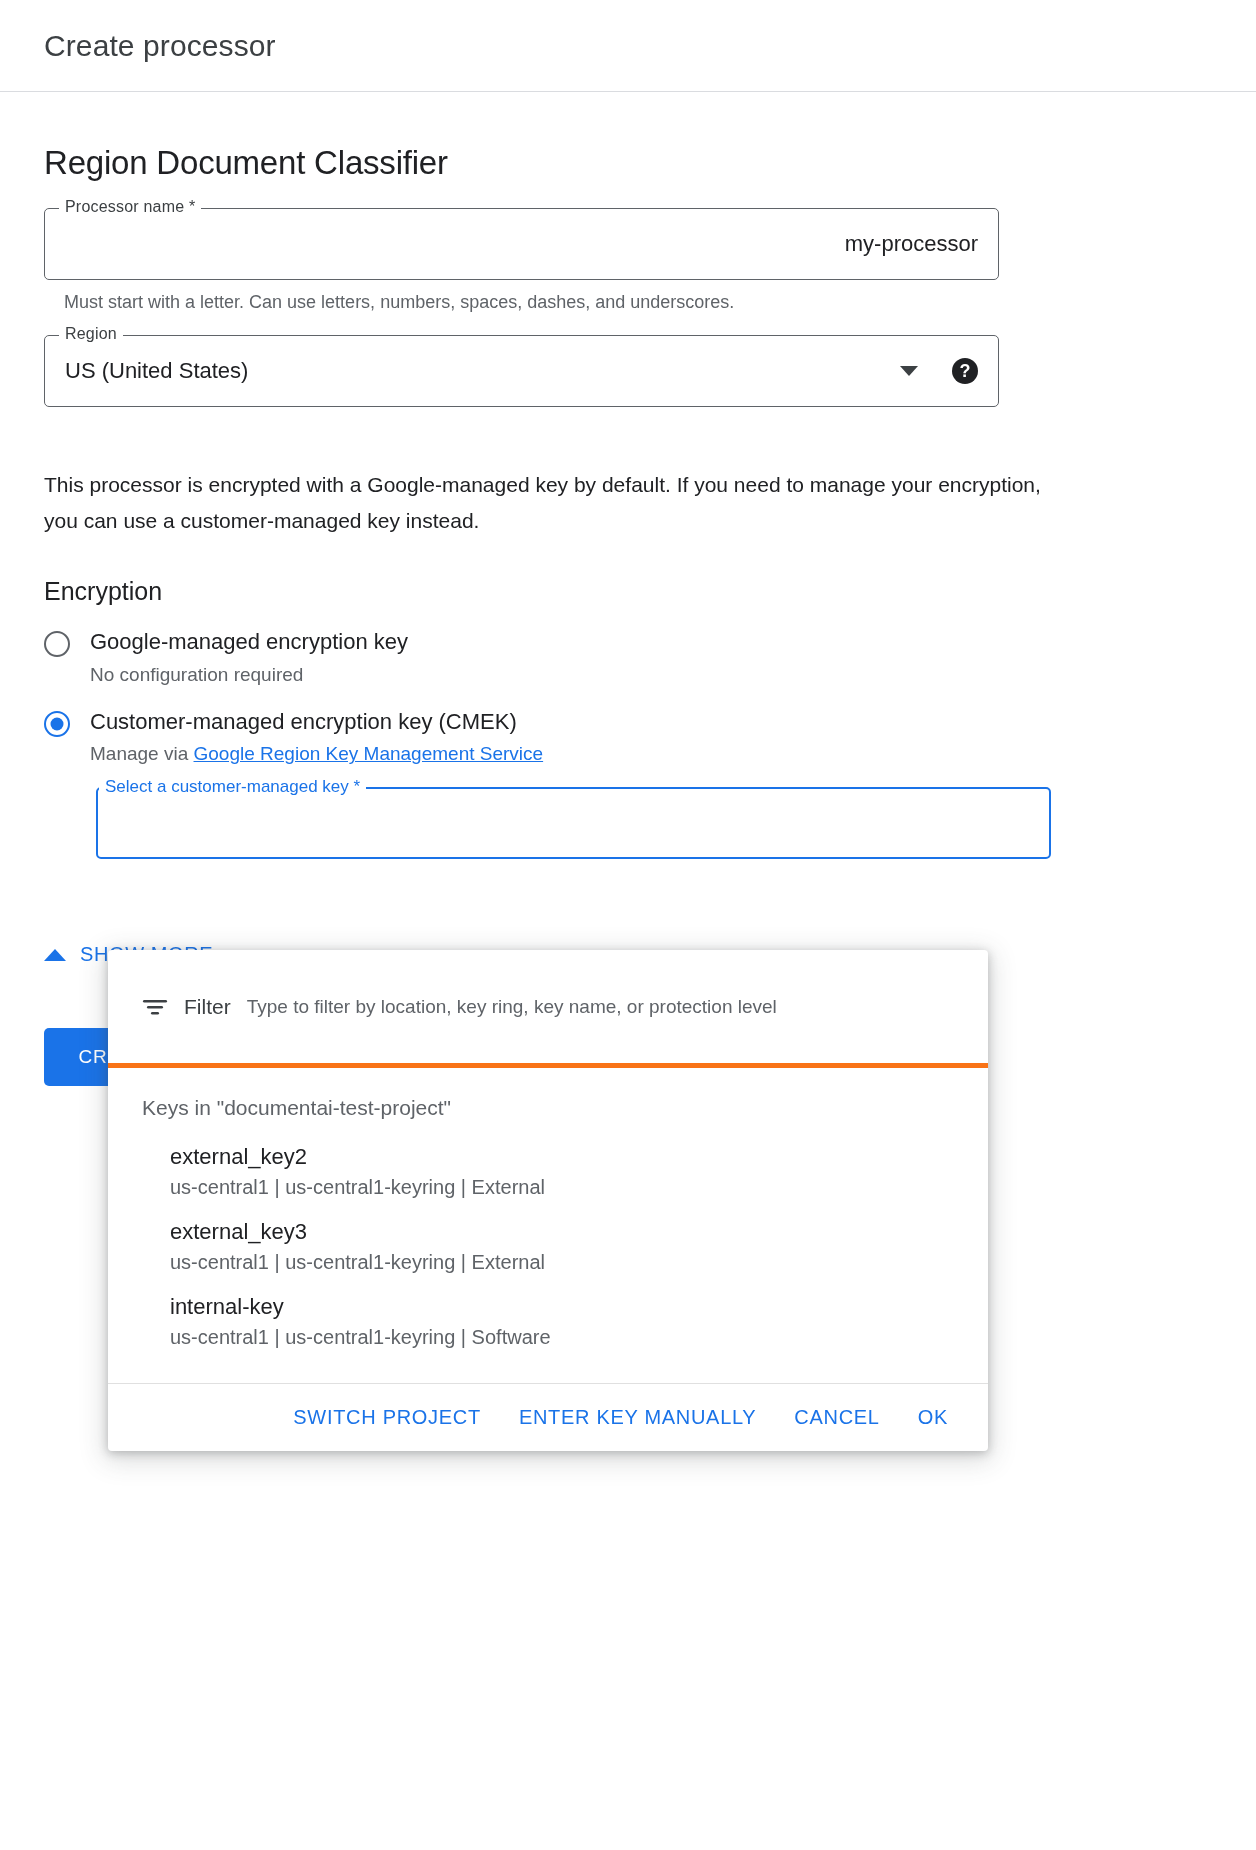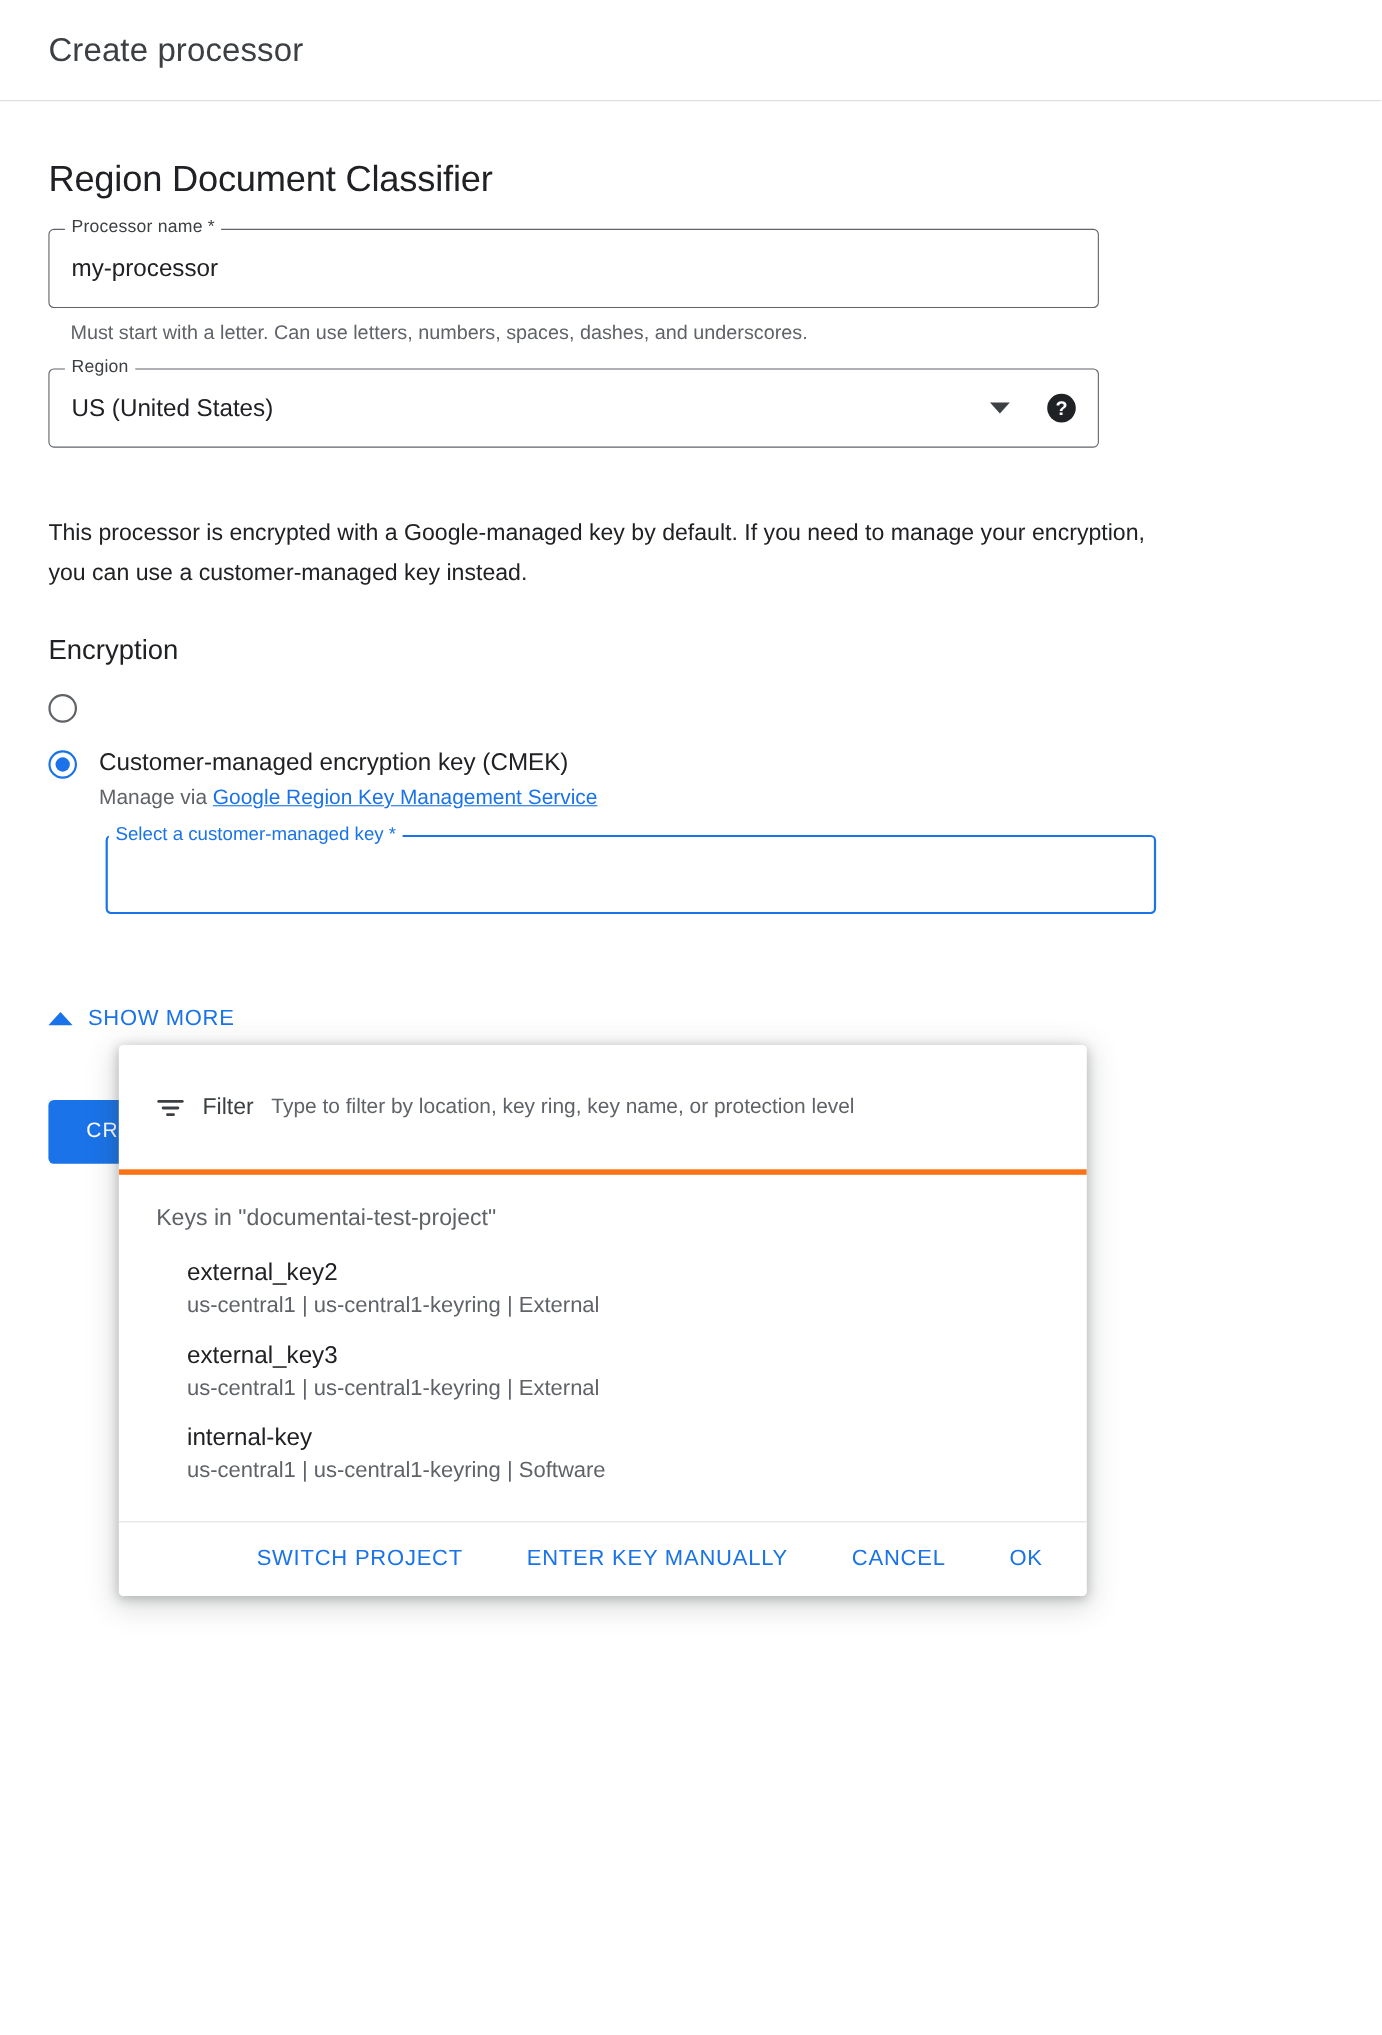--- a/index.html
+++ b/index.html
@@ -70,20 +70,21 @@
     position: relative;
     width: 955px;
     height: 72px;
     border: 1px solid #5f6368;
     border-radius: 5px;
     margin-top: 22px;
     display: flex;
     align-items: center;
     padding: 0 20px;
     background: #fff;
+    justify-content: flex-end;
   }
   .field .legend {
     position: absolute;
     top: -11px;
     left: 14px;
     background: #fff;
     padding: 0 6px;
     font-size: 16px;
     color: #3c4043;
     font-weight: 500;
@@ -280,21 +281,21 @@
   }
   .key-meta {
     font-size: 20px;
     color: #5f6368;
   }
   .dialog-actions {
     border-top: 1px solid #e0e0e0;
     display: flex;
     align-items: center;
     justify-content: flex-end;
-    gap: 58px;
+    gap: 38px;
     padding: 22px 40px;
   }
   .dialog-actions .action {
     color: #1a73e8;
     font-size: 20px;
     font-weight: 500;
     letter-spacing: 0.7px;
     cursor: pointer;
   }
 </style>
@@ -327,20 +328,24 @@
     </span>
   </div>
 
   <p class="encryption-note">This processor is encrypted with a Google-managed key by default. If you need to manage your encryption, you can use a customer-managed key instead.</p>
 
   <h2 class="sub-title">Encryption</h2>
 
   
   <div class="radio-row">
     <span class="radio"></span>
+    <span>
+      <div class="radio-label">Google-managed encryption key</div>
+      <div class="radio-sub">No configuration required</div>
+    </span>
   </div>
 
   
   <div class="radio-row">
     <span class="radio checked"></span>
     <span>
       <div class="radio-label">Customer-managed encryption key (CMEK)</div>
       <div class="radio-sub">
         <span>Manage via </span><span class="link">Google Region Key Management Service</span>
       </div>

